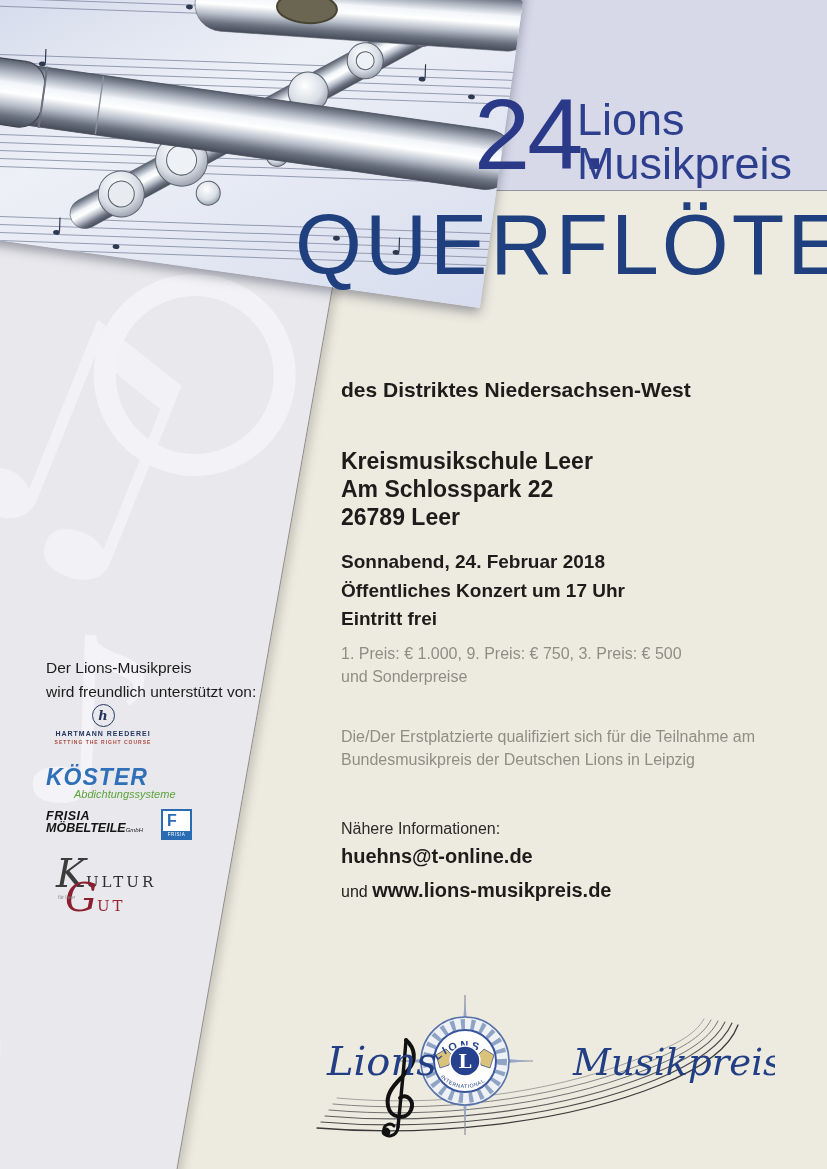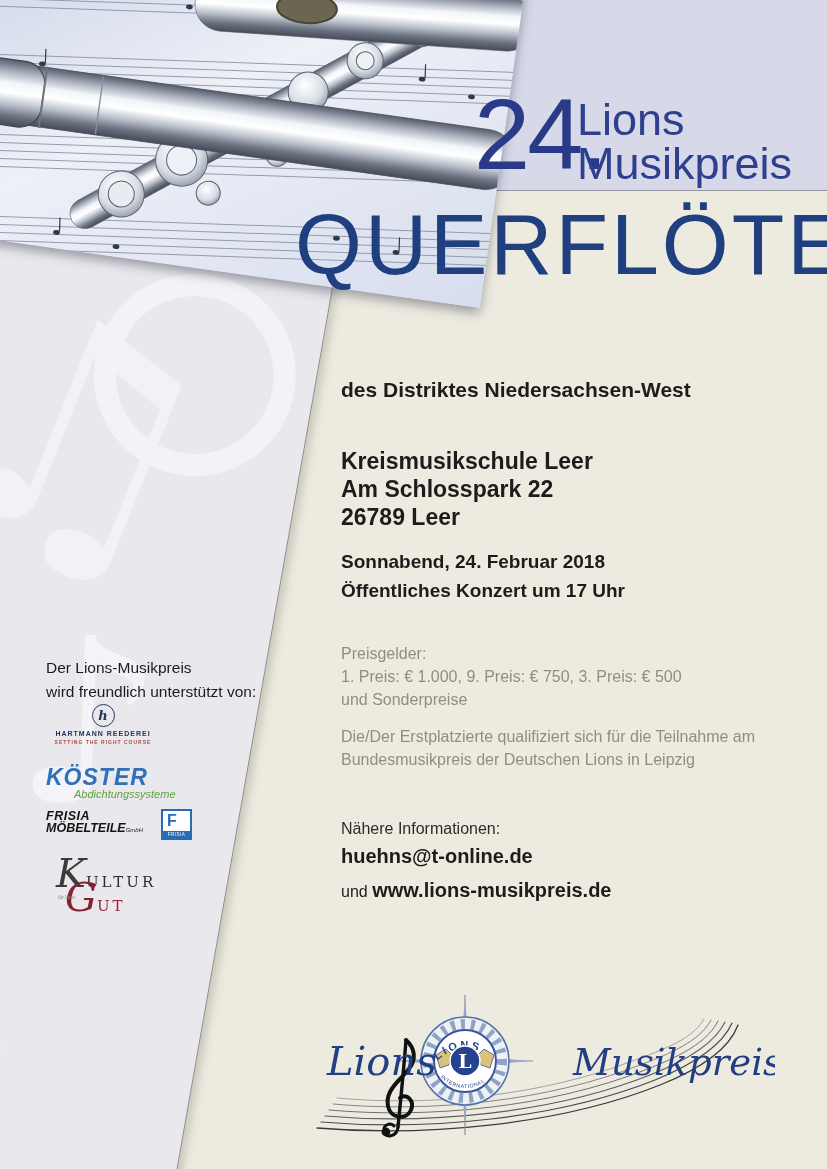--- a/index.html
+++ b/index.html
@@ -189,24 +189,24 @@
 
   <div class="blk venue">
     <div>Kreismusikschule Leer</div>
     <div>Am Schlosspark 22</div>
     <div>26789 Leer</div>
   </div>
 
   <div class="blk event">
     <div>Sonnabend, 24. Februar 2018</div>
     <div>Öffentliches Konzert um 17 Uhr</div>
+    <div>Eintritt frei</div>
   </div>
 
   <div class="blk prizes">
-    <div>Preisgelder:</div>
     <div>1. Preis: € 1.000, 9. Preis: € 750, 3. Preis: € 500</div>
     <div>und Sonderpreise</div>
   </div>
 
   <div class="blk qualif">
     <div>Die/Der Erstplatzierte qualifiziert sich für die Teilnahme am</div>
     <div>Bundesmusikpreis der Deutschen Lions in Leipzig</div>
   </div>
 
   <div class="blk infolabel">Nähere Informationen:</div>

